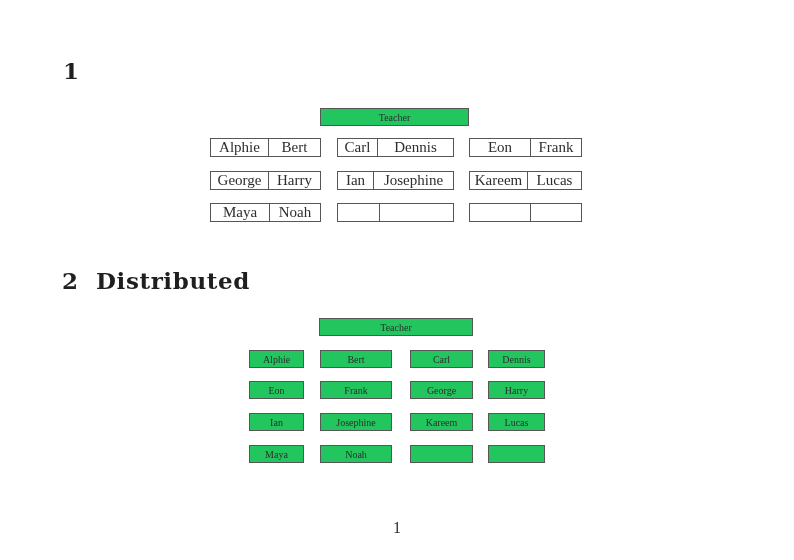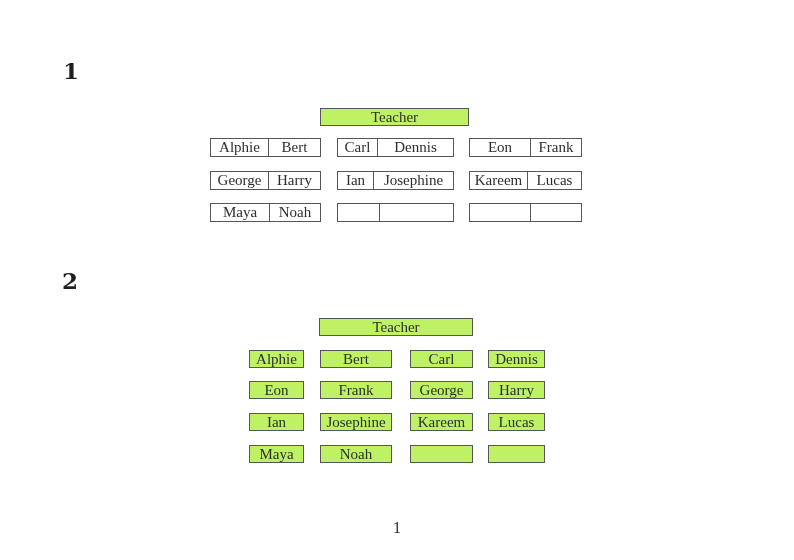--- a/index.html
+++ b/index.html
@@ -20,25 +20,25 @@
     line-height:23px;
     letter-spacing:0.6px;
     color:#1f1f1f;
     white-space:nowrap;
   }
   .heading .num{display:inline-block;min-width:34px;}
   .box{
     position:absolute;
     box-sizing:border-box;
     border:1px solid #565656;
-    background:#bef264;
+    background:#22c55e;
     display:flex;
     align-items:center;
     justify-content:center;
-    font-size:15px;
+    font-size:10px;
     line-height:15px;
     color:#2e2e2e;
     white-space:nowrap;
   }
   .desk{
     position:absolute;
     box-sizing:border-box;
     border:1px solid #565656;
     background:#ffffff;
     display:flex;
@@ -110,20 +110,21 @@
         <div class="cell right"></div>
       </div>
       <div class="desk" style="left: 469px; top: 203px; width: 113px; height: 19px;">
         <div class="cell left" style="width: 61px;"></div>
         <div class="cell right"></div>
       </div>
     </div>
 
   <div class="heading" style="left:62px;top:269px;">
     <span class="num">2</span>
+    <span class="ttl">Distributed</span>
   </div>
 
   <div class="box" style="left:319px;top:318px;width:154px;height:18px;">
     <span>Teacher</span>
   </div>
 
   <div id="s2-seats">
       <div class="box" style="left: 249px; top: 350px; width: 55px; height: 18px;">Alphie</div>
       <div class="box" style="left: 320px; top: 350px; width: 72px; height: 18px;">Bert</div>
       <div class="box" style="left: 410px; top: 350px; width: 63px; height: 18px;">Carl</div>

